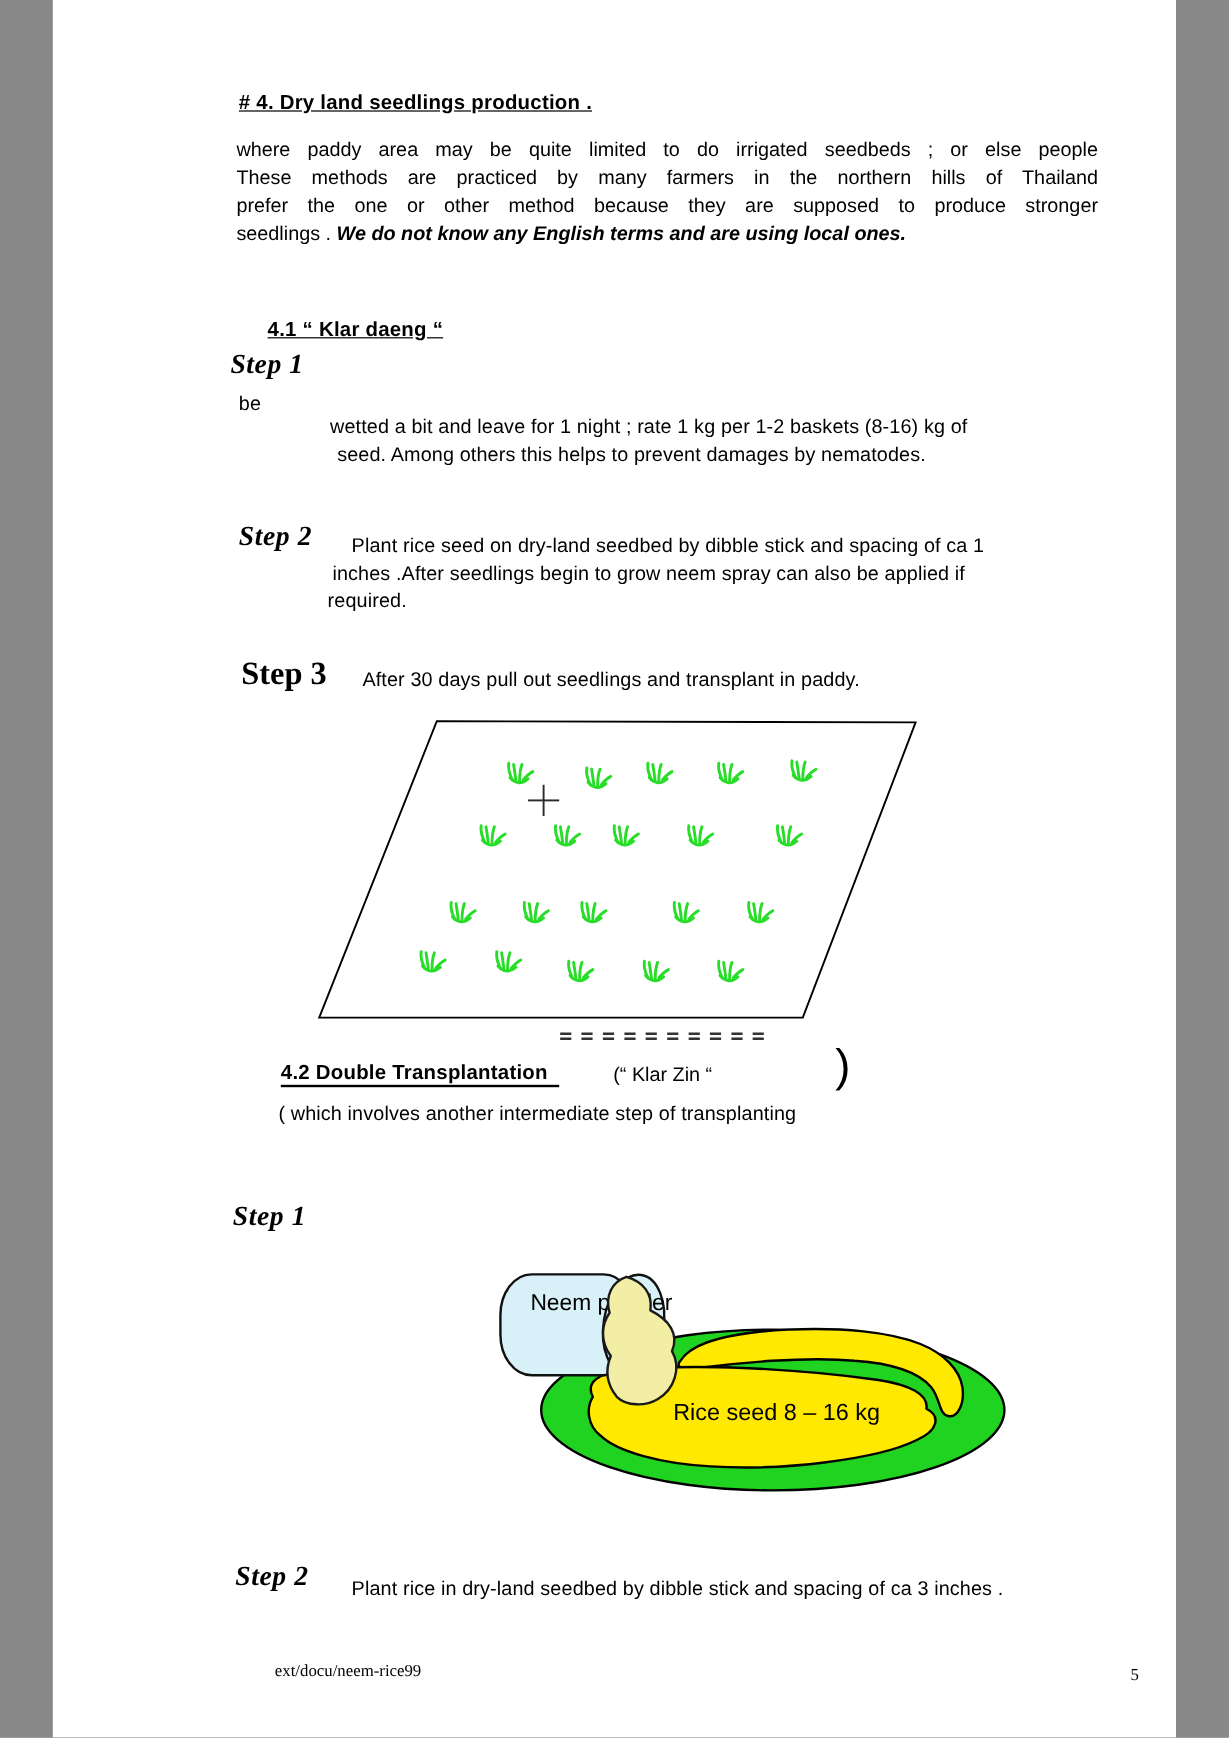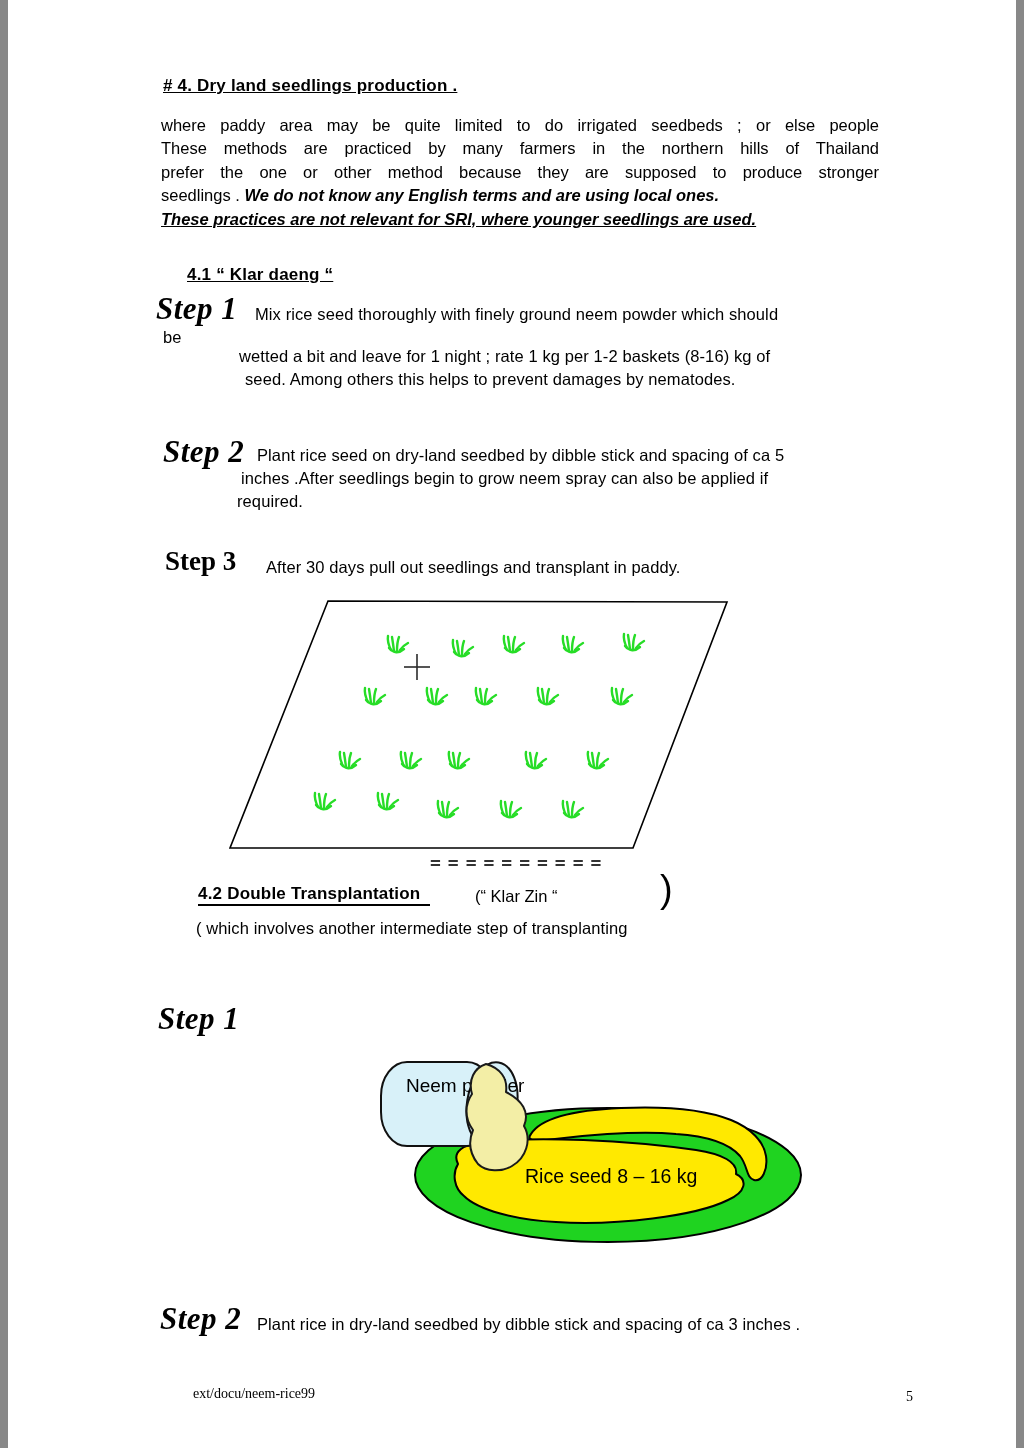--- a/index.html
+++ b/index.html
@@ -1,62 +1,60 @@
 <!DOCTYPE html>
 <html><head>
 <meta charset="utf-8">
 <style>
   html,body{margin:0;padding:0;background:#888;}
   .page{
-    position:relative;width:1008px;height:1448px;background:#ffffff;
+    position:relative;width:936px;height:1448px;background:#ffffff;
     font-family:"Liberation Sans",sans-serif;color:#000;overflow:hidden;
     margin:0 auto;
   }
   .abs{position:absolute;}
   .doc-title{font-size:17px;font-weight:bold;text-decoration:underline;letter-spacing:.2px;}
   .intro{font-size:16.5px;line-height:23.4px;}
   .jline{text-align:justify;text-align-last:justify;white-space:normal;}
   .bi{font-style:italic;font-weight:bold;}
   .ul{text-decoration:underline;}
   .h-sec{font-size:17px;font-weight:bold;text-decoration:underline;letter-spacing:.2px;margin-left:24px;}
   .h-sec-nb{font-size:17px;font-weight:bold;border-bottom:2px solid #000;padding-right:10px;letter-spacing:.2px;}
-  .step-it{font-family:"Liberation Serif",serif;font-style:italic;font-weight:bold;font-size:31px;letter-spacing:.5px;}
+  .step-it{font-family:"Liberation Serif",serif;font-style:italic;font-weight:bold;font-size:23px;letter-spacing:.5px;}
   .step-bd{font-family:"Liberation Serif",serif;font-weight:bold;font-size:27px;}
   .body-txt{font-size:16.5px;letter-spacing:.1px;white-space:nowrap;}
   .suffix-txt{font-size:16.5px;white-space:nowrap;}
   .big-paren{font-size:38px;font-weight:400;}
   .footer-txt{font-family:"Liberation Serif",serif;font-size:14px;margin-left:32px;}
   .ruler{font-family:"DejaVu Sans Mono",monospace;font-weight:bold;letter-spacing:7px;fill:#333;font-size:18px;}
   .svg-label{font-family:"Liberation Sans",sans-serif;fill:#000;}
 </style>
 </head>
 <body>
 
 <div class="page">
 
   <div class="abs doc-title" style="left:155px;top:76px"># 4. Dry land seedlings production .</div>
 
   <div class="abs intro" style="left:153px;top:114px;width:718px">
     <div class="jline">where paddy area may be quite limited to do irrigated seedbeds ; or else people</div>
     <div class="jline">These methods are practiced by many farmers in the northern hills of Thailand</div>
     <div class="jline">prefer the one or other method because they are  supposed to produce stronger</div>
     <div><span>seedlings . </span><span class="bi">We do not know any English terms and are using local ones.</span></div>
-    <div class="bi ul">These practices are not relevant for SRI, where younger seedlings are used.</div>
   </div>
 
   <div class="abs h-sec" style="left:155px;top:265px">4.1 “ Klar daeng “</div>
 
   <div class="abs step-it" style="left:148px;top:291px">Step 1</div>
-  <div class="abs body-txt" style="left:247px;top:305px">Mix rice seed thoroughly with finely ground neem powder which  should</div>
   <div class="abs body-txt" style="left:155px;top:328px">be</div>
   <div class="abs body-txt" style="left:231px;top:347px">wetted a bit and leave for 1 night ; rate 1 kg per 1-2 baskets (8-16)  kg of</div>
   <div class="abs body-txt" style="left:237px;top:370px">seed. Among  others this helps to prevent damages by nematodes.</div>
 
   <div class="abs step-it" style="left:155px;top:434px">Step 2</div>
-  <div class="abs body-txt" style="left:249px;top:446px">Plant rice seed on dry-land seedbed by dibble stick and spacing of ca 5</div>
+  <div class="abs body-txt" style="left:249px;top:446px">Plant rice seed on dry-land seedbed by dibble stick and spacing of ca 1</div>
   <div class="abs body-txt" style="left:233px;top:469px">inches .After seedlings  begin to grow neem spray can also be applied if</div>
   <div class="abs body-txt" style="left:229px;top:492px">required.</div>
 
   <div class="abs step-bd" style="left:157px;top:546px">Step 3</div>
   <div class="abs body-txt" style="left:258px;top:558px">After 30 days pull out seedlings and transplant in paddy.</div>
 
   <svg class="abs" style="left:200px;top:588px" width="560" height="300" viewBox="0 0 560 300" color="#27dd27">
     <defs>
       <symbol id="seedling" viewBox="0 0 26 24">
         <g fill="none" stroke="currentColor" stroke-width="2.4" stroke-linecap="round">

